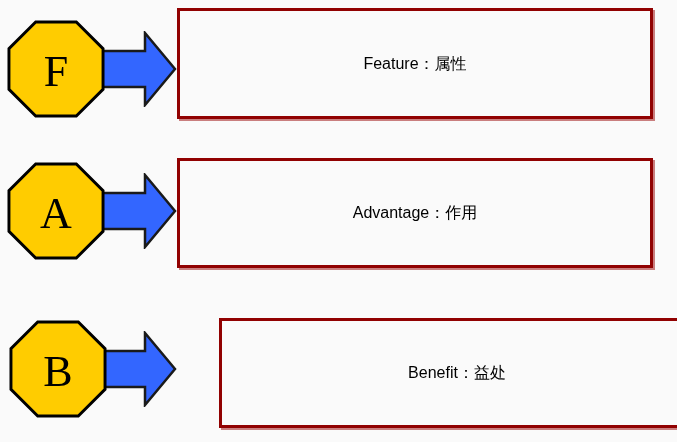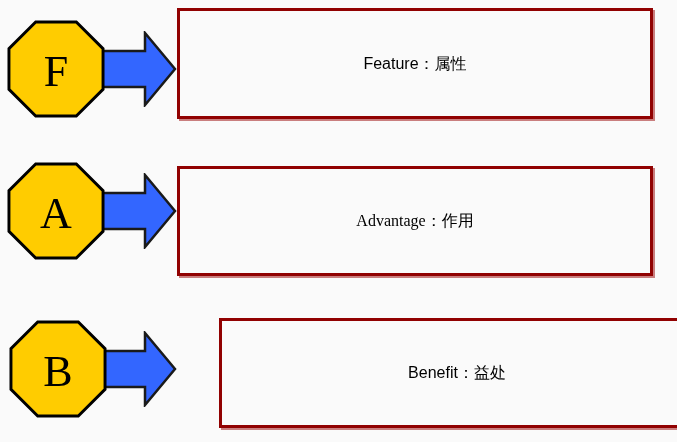--- a/index.html
+++ b/index.html
@@ -89,21 +89,21 @@
 
   <svg class="arrow" style="left:97px; top:173px;" viewBox="0 0 80 76">
     <polygon points="1,20 48,20 48,2 78,38 48,74 48,56 1,56"></polygon>
   </svg>
   <div class="octagon" style="left:7px; top:162px;">
     <svg viewBox="0 0 100 100">
       <polygon points="29.3,2 70.7,2 98,29.3 98,70.7 70.7,98 29.3,98 2,70.7 2,29.3"></polygon>
     </svg>
     <span class="octagon-letter">A</span>
   </div>
-  <div class="textbox" style="top:166px;font-family:Liberation Serif, serif;">
+  <div class="textbox" style="top:158px;">
     <div class="box-title">Advantage：作用</div>
   </div>
 
   <svg class="arrow" style="left:97px; top:331px;" viewBox="0 0 80 76">
     <polygon points="1,20 48,20 48,2 78,38 48,74 48,56 1,56"></polygon>
   </svg>
   <div class="octagon" style="left:9px; top:320px;">
     <svg viewBox="0 0 100 100">
       <polygon points="29.3,2 70.7,2 98,29.3 98,70.7 70.7,98 29.3,98 2,70.7 2,29.3"></polygon>
     </svg>

